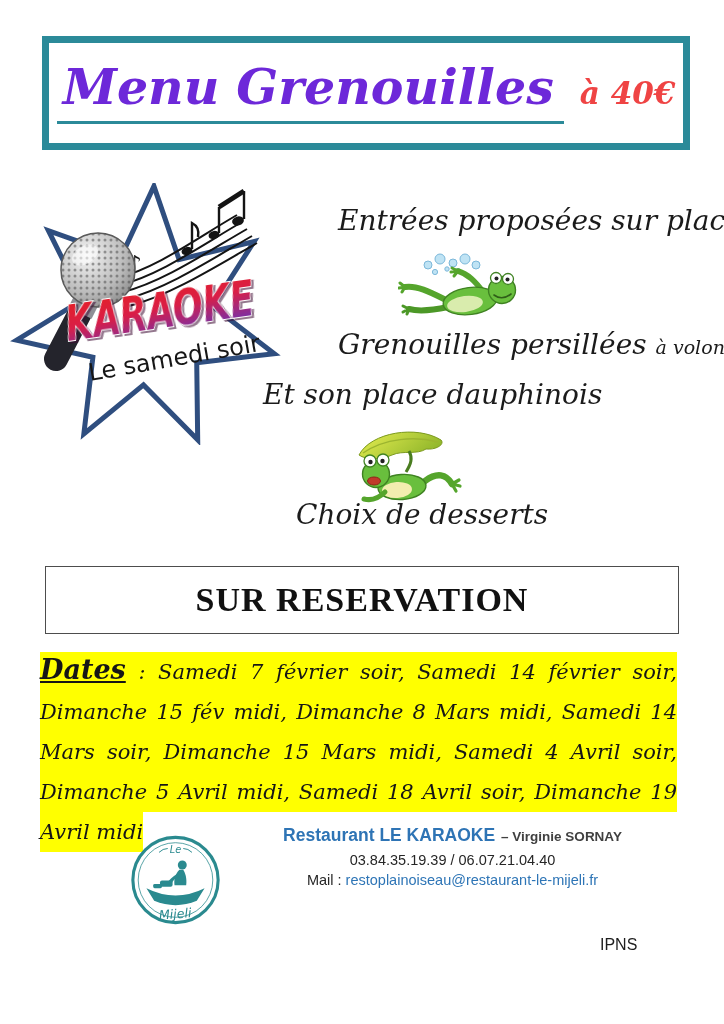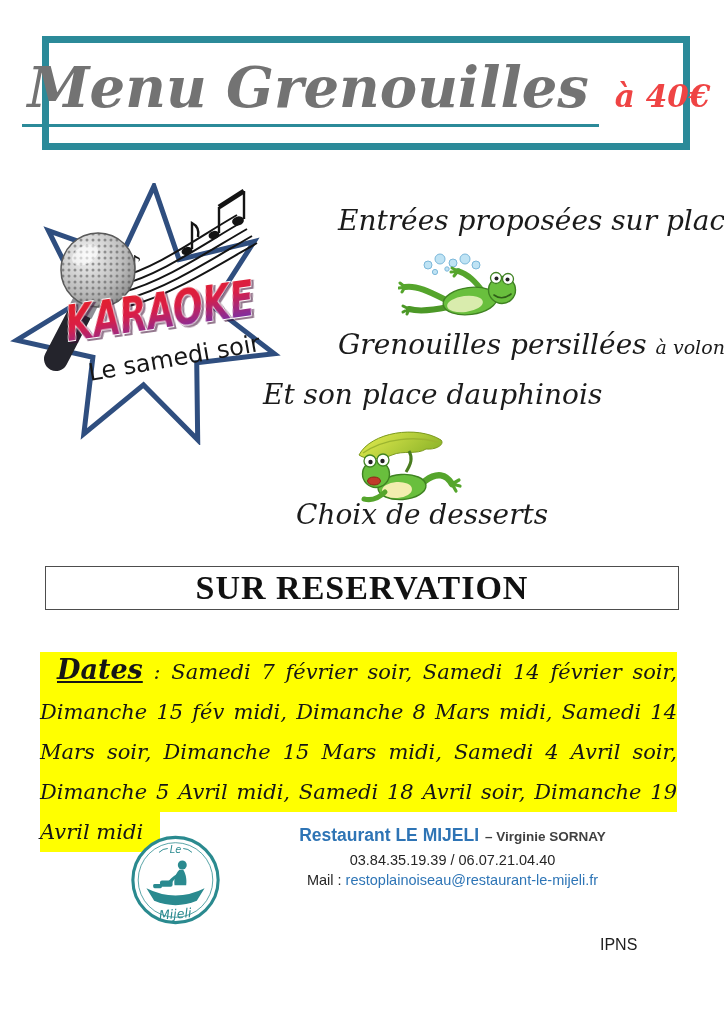--- a/index.html
+++ b/index.html
@@ -10,49 +10,49 @@
   }
   
   .header-box{
     position:absolute;left:42px;top:36px;width:648px;height:114px;
     box-sizing:border-box;border:7px solid #2b8a99;
     display:flex;justify-content:center;align-items:center;
   }
   .header-line{display:flex;align-items:baseline;gap:16px;}
   .title-main{
     font-family:"DejaVu Serif",serif;font-style:italic;font-weight:bold;
-    font-size:56px;color:#737373;line-height:1;
+    font-size:49px;color:#6d28d9;line-height:1;
     padding:0 10px 9px 6px;border-bottom:3px solid #2b8a99;white-space:nowrap;
   }
   .title-price{
     font-family:"DejaVu Serif",serif;font-style:italic;font-weight:bold;
     font-size:31px;color:#ef4444;white-space:nowrap;
   }
   
   .script-line{
     position:absolute;white-space:nowrap;color:#1b1b1b;
     font-family:"DejaVu Serif",serif;font-style:italic;font-size:28px;line-height:1.1;
   }
   .script-suffix{font-size:19px;margin-left:9px;}
   
   .reservation-box{
-    position:absolute;left:45px;top:566px;width:634px;height:44px;
+    position:absolute;left:45px;top:566px;width:634px;height:68px;
     box-sizing:border-box;border:1.5px solid #4d4d4d;
     display:flex;justify-content:center;align-items:center;
     font-family:"Liberation Serif",serif;font-weight:bold;font-size:34px;
     letter-spacing:1px;color:#111;
   }
   
   .dates-block{
     position:absolute;left:40px;top:650px;width:637px;
     text-align:justify;text-justify:inter-word;
     font-family:"DejaVu Serif",serif;font-style:italic;font-size:21px;
     line-height:40px;color:#161616;
   }
-  .hl{background:#ffff00;padding:8px 17px;}
+  .hl{background:#ffff00;padding:8px 0;}
   .dates-label{font-size:27px;font-weight:bold;text-decoration:underline;}
   
   .footer-text{
     position:absolute;left:250px;top:823px;width:405px;text-align:center;color:#262626;
   }
   .footer-name-row{line-height:24px;margin-bottom:2px;}
   .footer-name{font-size:17.5px;font-weight:bold;color:#2e74b5;}
   .footer-owner{font-size:13.5px;color:#404040;margin-left:6px;font-weight:bold;}
   .footer-row{font-size:14.5px;line-height:19.5px;}
   .footer-mail-link{color:#2e75b6;cursor:pointer;}
@@ -198,21 +198,21 @@
       <path d="M52,42 C47,45 43,49 41,52 L45,54 C47,50 50,46 53,45 Z"></path>
       <rect x="34" y="49" width="13" height="6.5" rx="2"></rect>
       <rect x="27" y="52.5" width="9" height="4.5" rx="1.5"></rect>
       <path d="M20,57 Q50,72 80,57 L72,70 Q50,79 28,70 Z"></path>
     </g>
     <text x="50" y="88" text-anchor="middle" font-size="13" font-style="italic" fill="#2a8a8f" font-family="'DejaVu Serif',serif" transform="rotate(-4 50 88)">Mijeli</text>
   </svg>
 
   <div class="footer-text">
     <div class="footer-name-row">
-      <span class="footer-name">Restaurant LE MIJELI</span><span class="footer-owner">– Virginie SORNAY</span>
+      <span class="footer-name">Restaurant LE KARAOKE</span><span class="footer-owner">– Virginie SORNAY</span>
     </div>
     <div class="footer-row">03.84.35.19.39 / 06.07.21.04.40</div>
     <div class="footer-row">
       <span>Mail : </span><a class="footer-mail-link">restoplainoiseau@restaurant-le-mijeli.fr</a>
     </div>
   </div>
 
   <div class="ipns">IPNS</div>
 
 </div>

